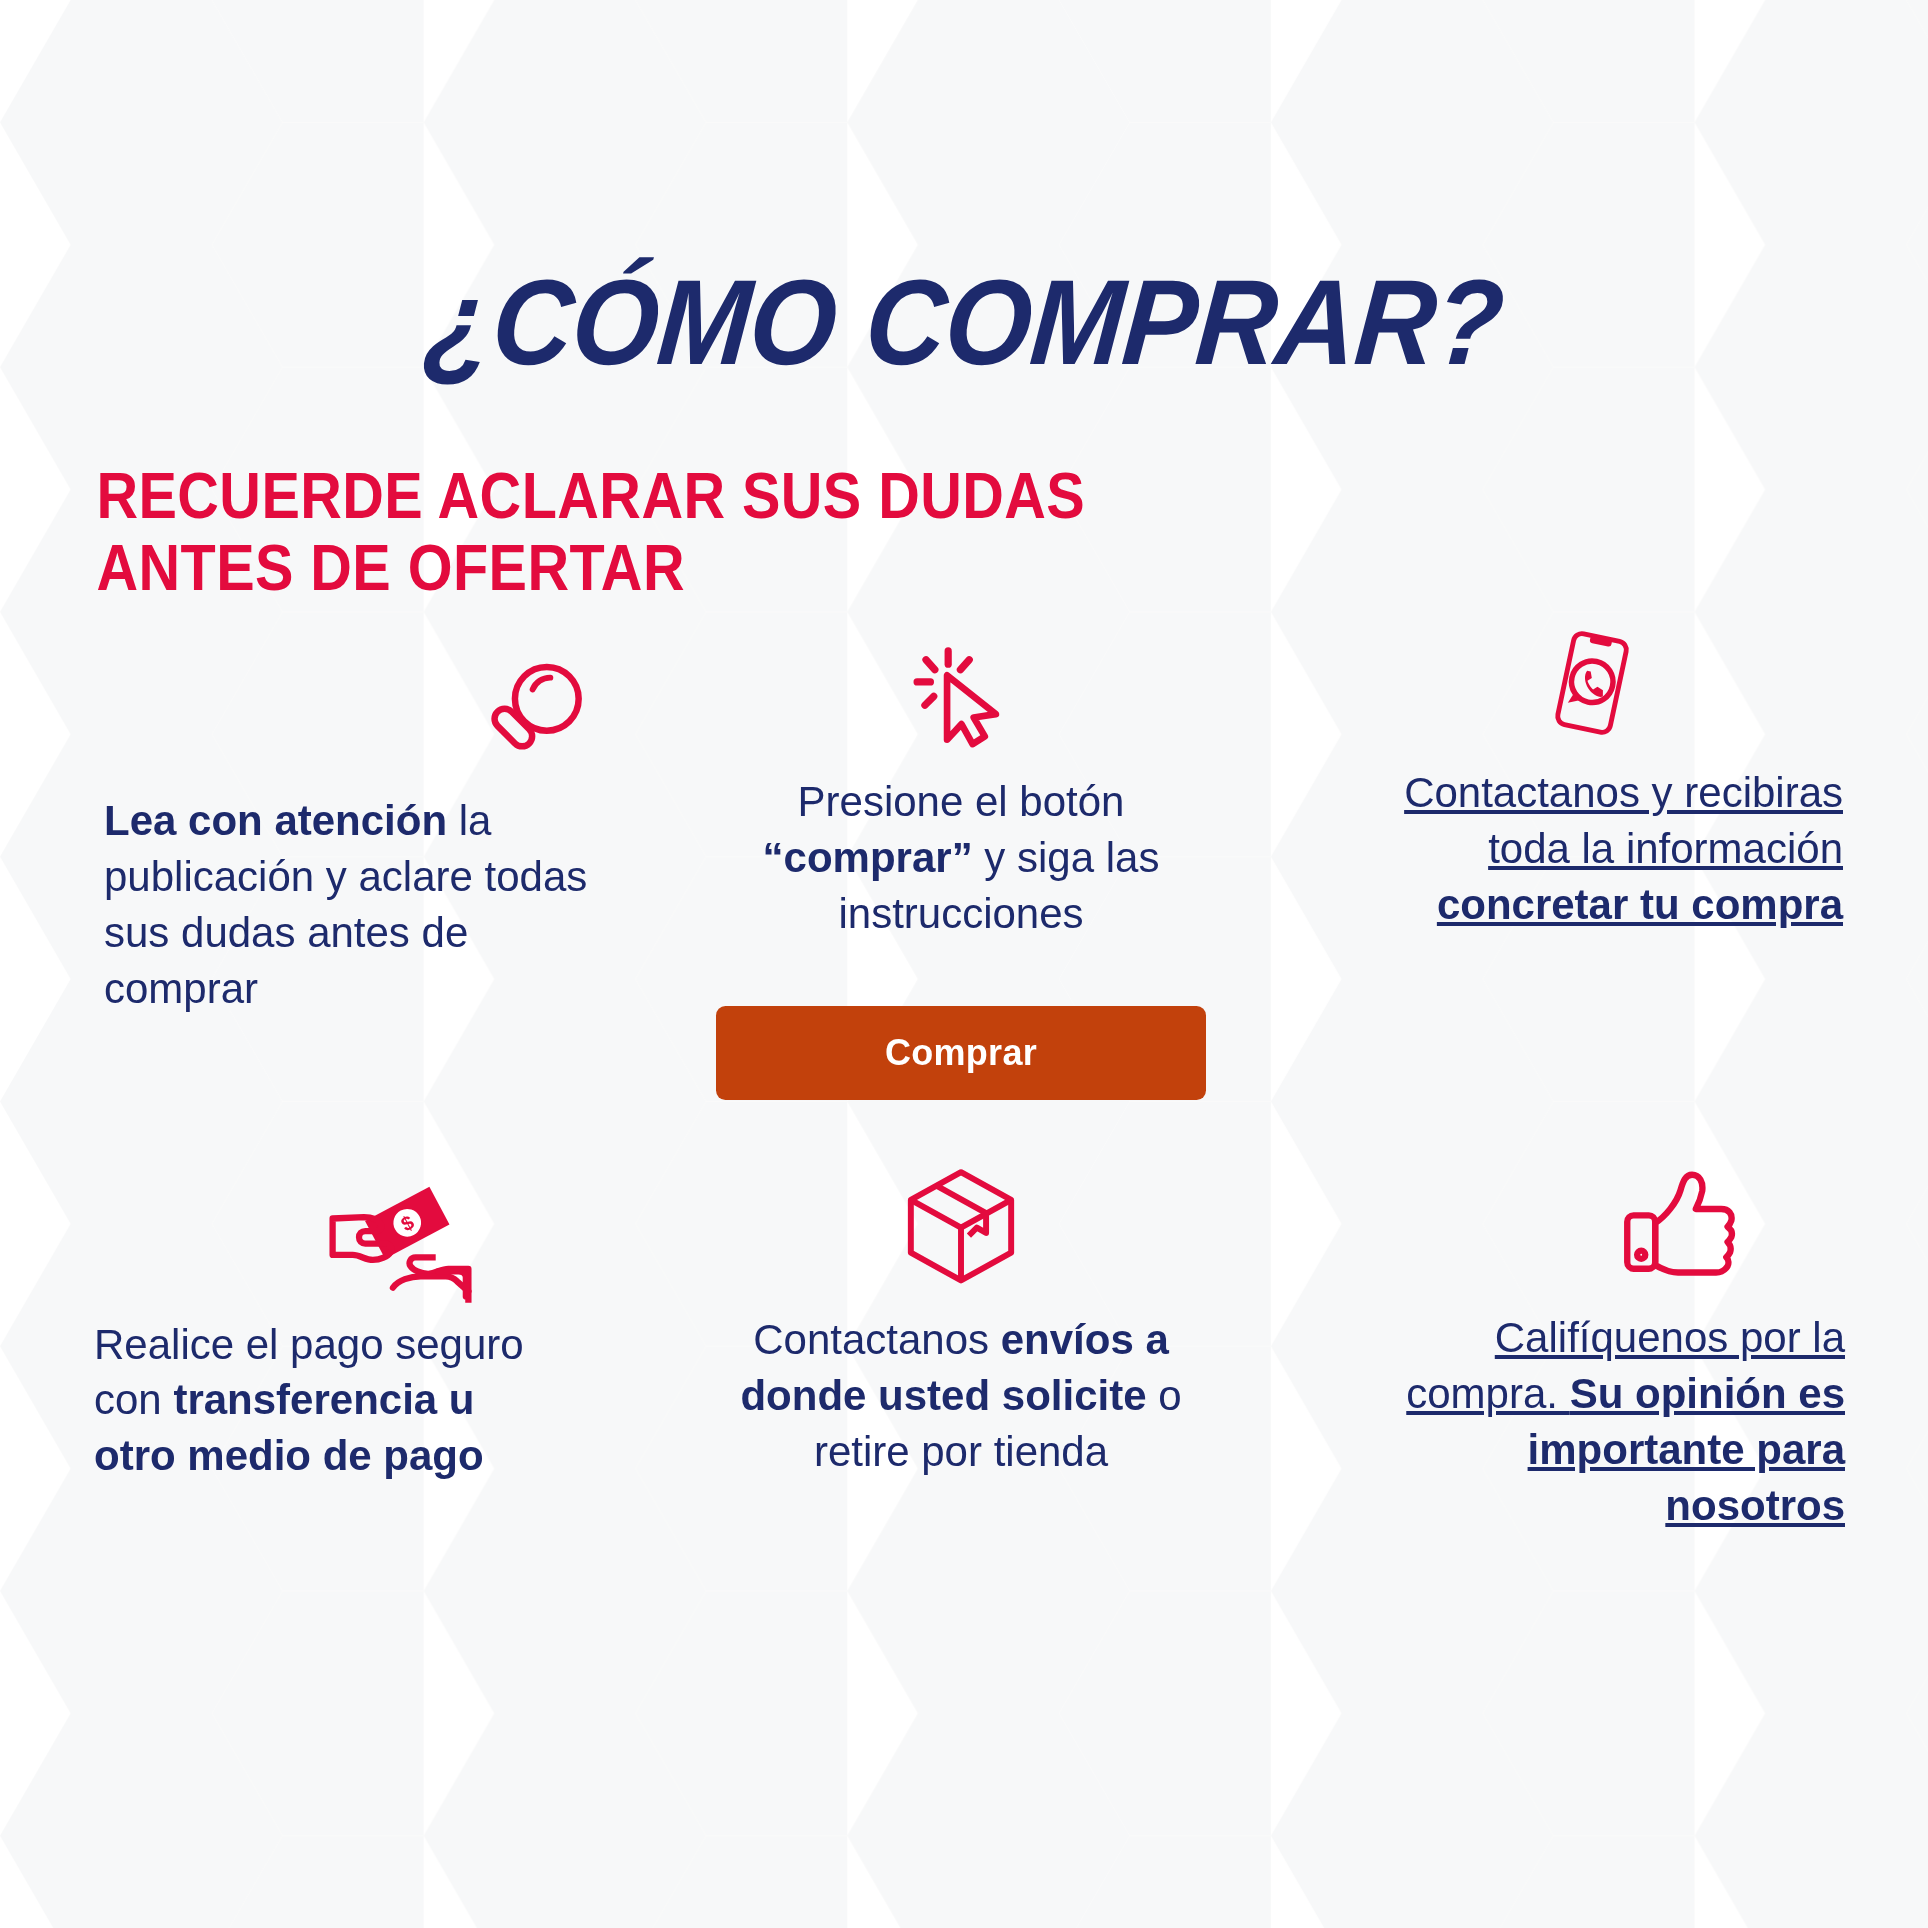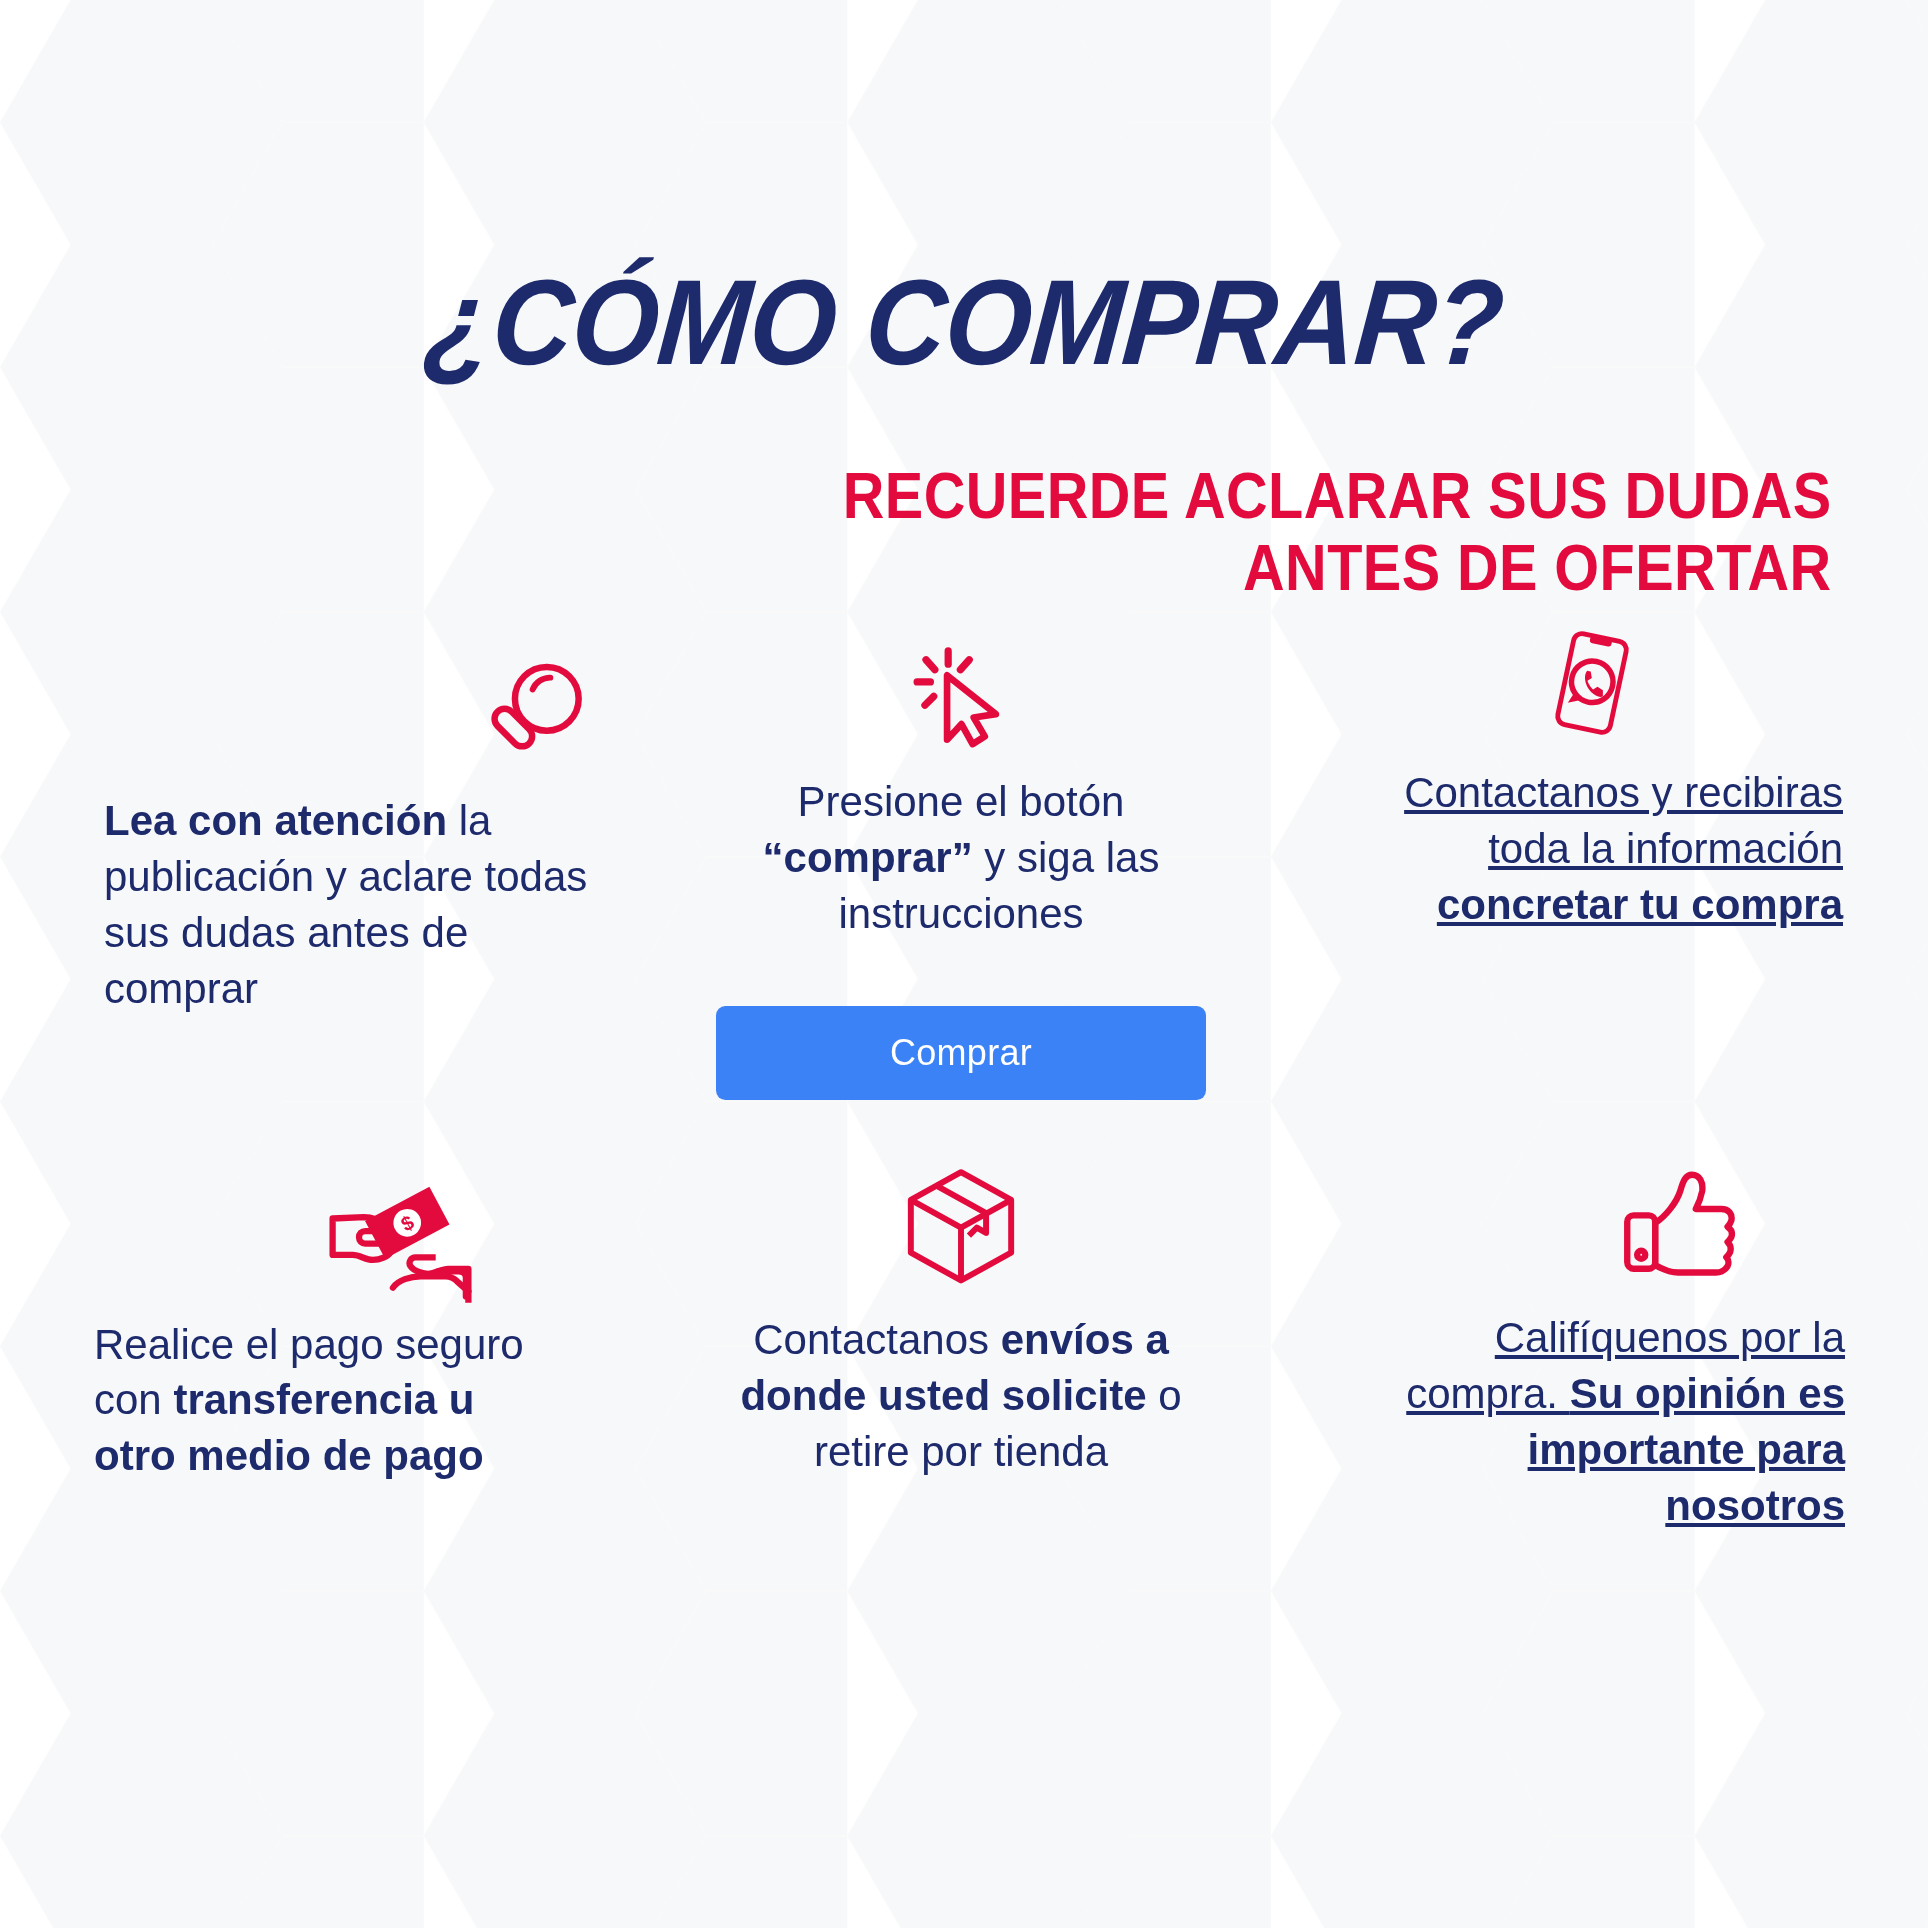--- a/index.html
+++ b/index.html
@@ -52,21 +52,21 @@
     transform: scaleX(0.92) skewX(-5deg);
     transform-origin: center;
     white-space: nowrap;
   }
 
   .subtitle-wrap {
     position: absolute;
     top: 461px;
     left: 0;
     width: 1928px;
-    text-align: right;
+    text-align: left;
   }
   .subtitle-line {
     font-family: "Liberation Sans", sans-serif;
     font-weight: bold;
     font-size: 64px;
     line-height: 1.12;
     letter-spacing: 0.5px;
     color: #e30b3e;
     transform: scaleX(0.9);
     transform-origin: center;
@@ -101,27 +101,27 @@
     margin-top: 21px;
   }
   .step-text b { font-weight: bold; }
   .t-left   { text-align: left; }
   .t-center { text-align: center; }
   .t-right  { text-align: right; text-decoration: underline; }
 
   
   .buy-btn {
     position: absolute;
-    background: #3b82f6;
+    background: #c2410c;
     color: #ffffff;
     border: none;
     border-radius: 9.4px;
     font-family: "Liberation Sans", sans-serif;
     font-size: 36px;
-    font-weight: normal;
+    font-weight: bold;
     letter-spacing: 0.3px;
     display: flex;
     align-items: center;
     justify-content: center;
     cursor: pointer;
     padding: 0;
   }
 
   svg { display: block; }
 </style>

